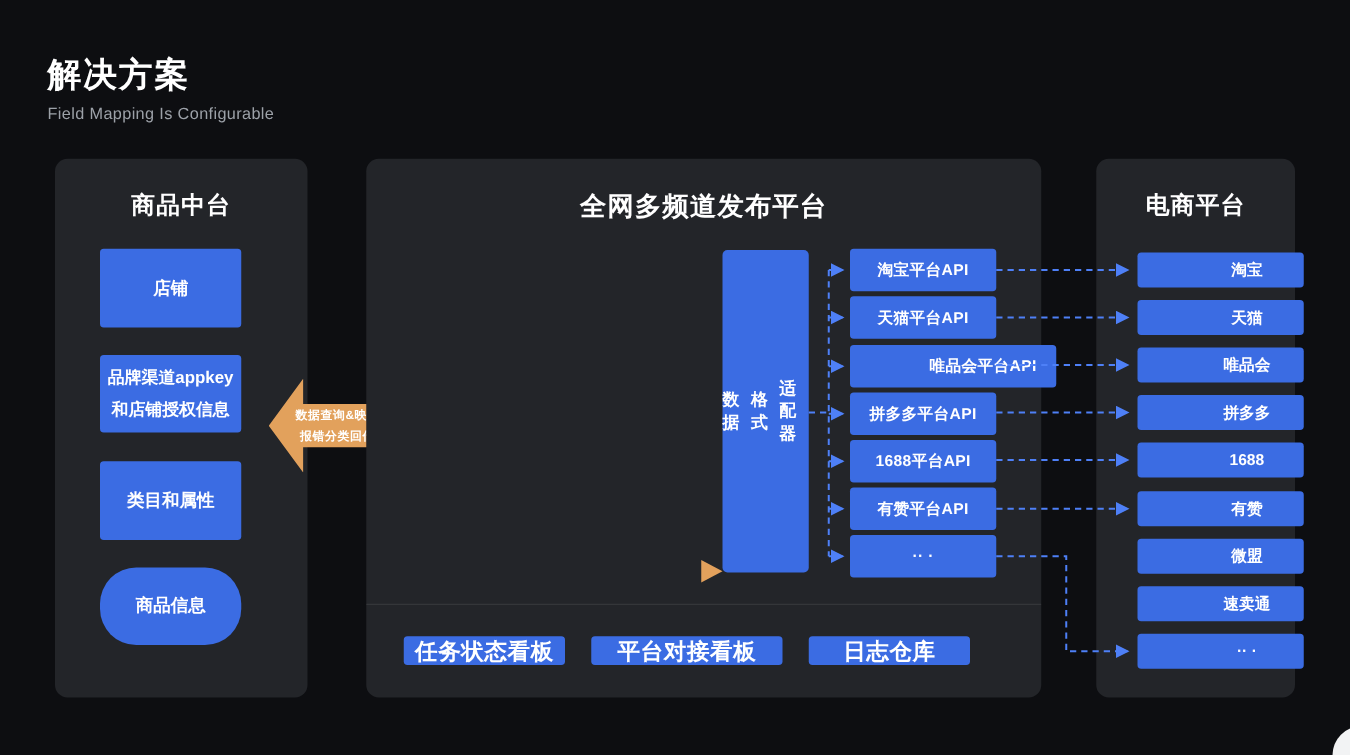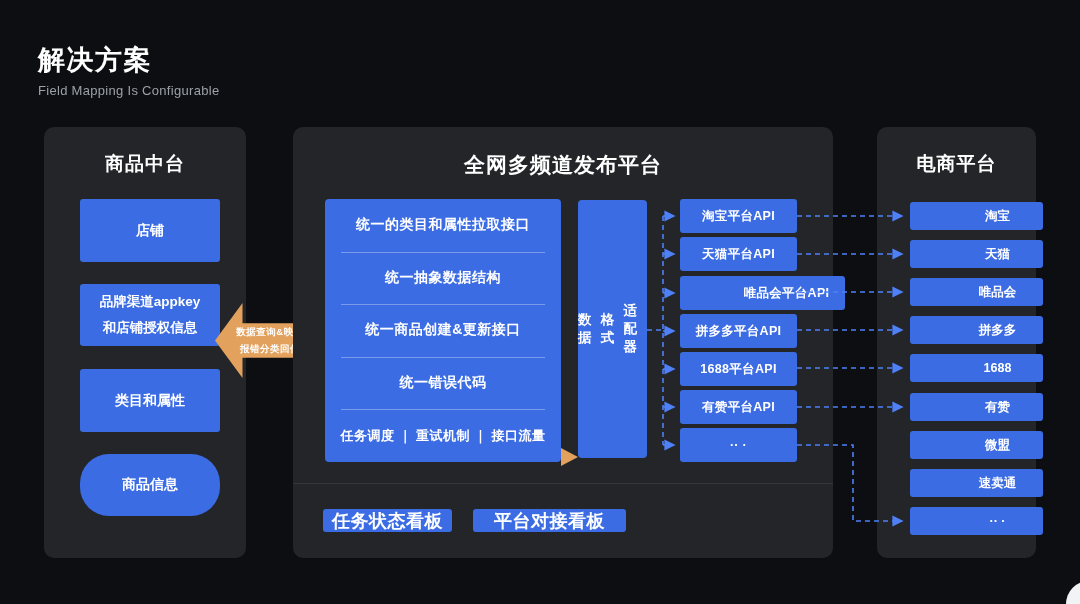--- a/index.html
+++ b/index.html
@@ -27,21 +27,21 @@
     position:absolute; top:24px; left:0; width:100%; text-align:center;
     color:#ffffff; font-weight:700; font-size:19px; letter-spacing:1px;
   }
   .mid-panel .panel-title { font-size:21px; }
   .bluebox {
     position:absolute; background:#3b6ce3; border-radius:3px;
     color:#ffffff; font-weight:700; text-align:center;
     display:flex; align-items:center; justify-content:center;
   }
   
-  .lb { left:36px; width:140px; font-size:14px; }
+  .lb { left:36px; width:113px; font-size:14px; }
   .lb0 { top:72px;  height:63px; }
   .lb1 { top:157px; height:62px; white-space:pre-line; line-height:1.95; font-size:13.5px; }
   .lb2 { top:242px; height:63px; }
   .lb3 { top:327px; height:62px;border-radius:29px; }
   
   .exchange-arrow { position:absolute; left:215px; top:303px; width:110px; height:75px; }
   .exchange-shape {
     position:absolute; left:0; top:0; width:100%; height:100%; background:#e2a15c;
     -webkit-clip-path:polygon(0 50%,25% 0,25% 27%,75% 27%,75% 0,100% 50%,75% 100%,75% 73%,25% 73%,25% 100%);
     clip-path:polygon(0 50%,25% 0,25% 27%,75% 27%,75% 0,100% 50%,75% 100%,75% 73%,25% 73%,25% 100%);
@@ -119,27 +119,20 @@
     <div class="exchange-shape"></div>
     <div class="exchange-text">
       <div>数据查询&amp;映射</div>
       <div>报错分类回传</div>
     </div>
   </div>
 
   <section class="panel mid-panel">
     <div class="panel-title">全网多频道发布平台</div>
 
-    <div class="cap-box">
-      <div class="cap-row">统一的类目和属性拉取接口</div>
-      <div class="cap-row">统一抽象数据结构</div>
-      <div class="cap-row">统一商品创建&amp;更新接口</div>
-      <div class="cap-row">统一错误代码</div>
-      <div class="cap-row">任务调度 ｜ 重试机制 ｜ 接口流量</div>
-    </div>
 
     <div class="small-arrow"></div>
 
     <div class="adapter-box">
       <div>数据</div>
       <div>格式</div>
       <div>适配器</div>
     </div>
 
     <div class="bluebox api-box ab0">淘宝平台API</div>
@@ -147,20 +140,21 @@
     <div class="bluebox api-box ab2">唯品会平台API</div>
     <div class="bluebox api-box ab3">拼多多平台API</div>
     <div class="bluebox api-box ab4">1688平台API</div>
     <div class="bluebox api-box ab5">有赞平台API</div>
     <div class="bluebox api-box ab6">·· ·</div>
 
     <div class="mid-divider"></div>
 
     <div class="bluebox footer-box fb0">任务状态看板</div>
     <div class="bluebox footer-box fb1">平台对接看板</div>
+    <div class="bluebox footer-box fb2">日志仓库</div>
   </section>
 
   <section class="panel right-panel">
     <div class="panel-title">电商平台</div>
     <div class="bluebox rb rb0">淘宝</div>
     <div class="bluebox rb rb1">天猫</div>
     <div class="bluebox rb rb2">唯品会</div>
     <div class="bluebox rb rb3">拼多多</div>
     <div class="bluebox rb rb4">1688</div>
     <div class="bluebox rb rb5">有赞</div>

